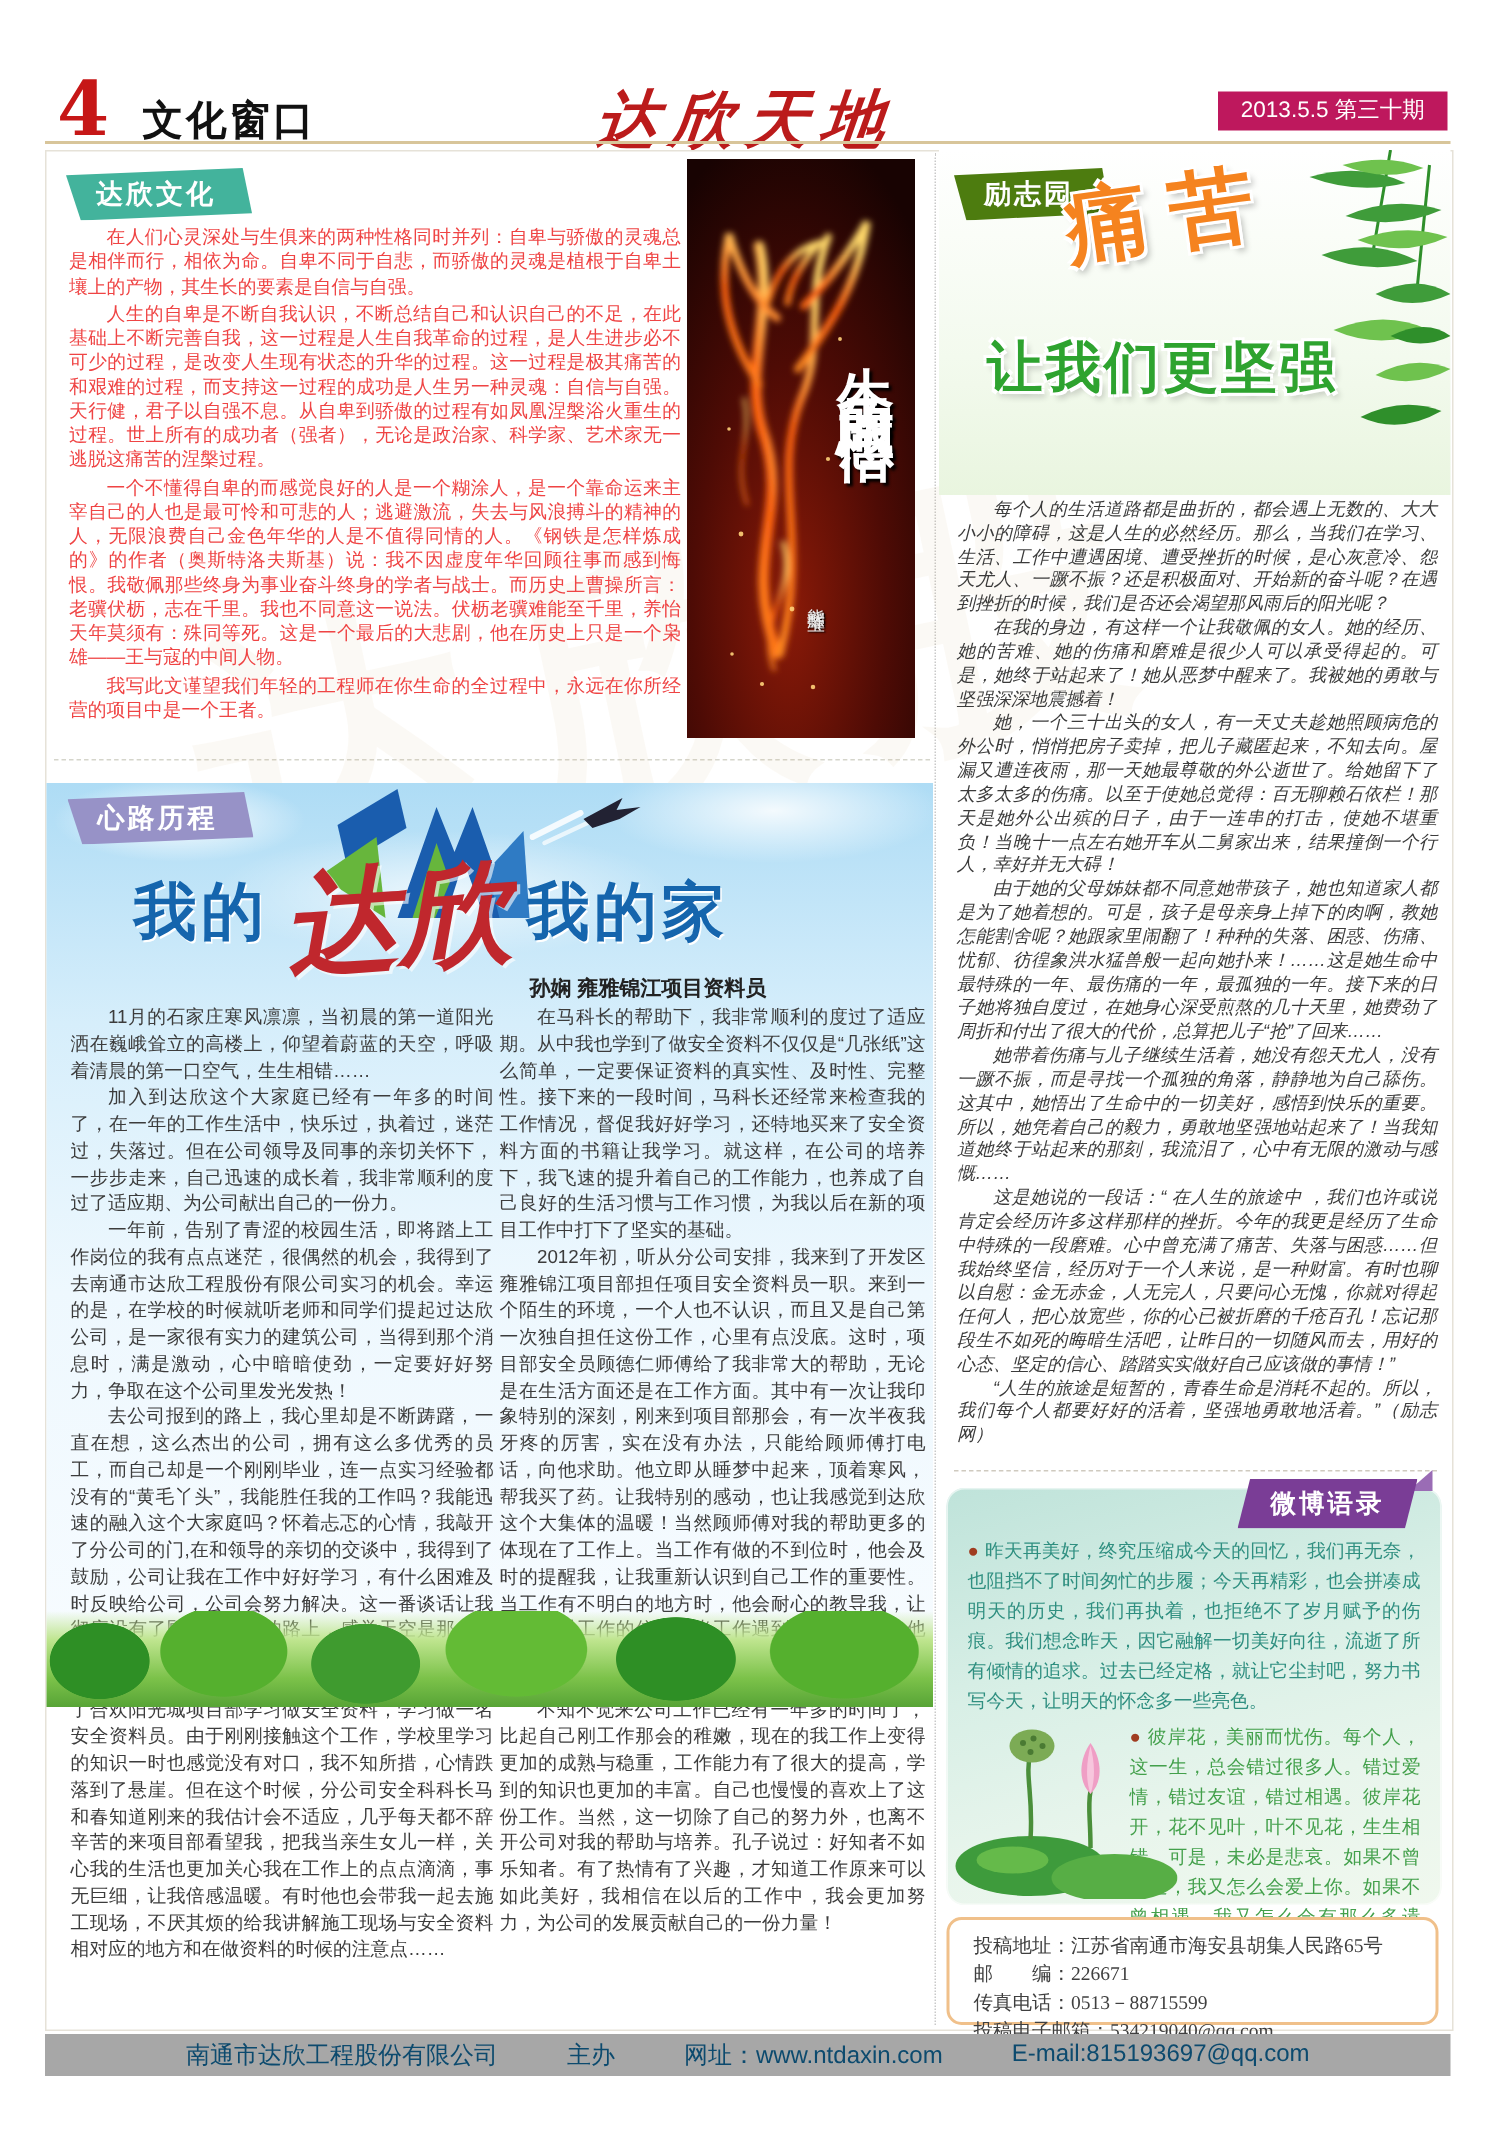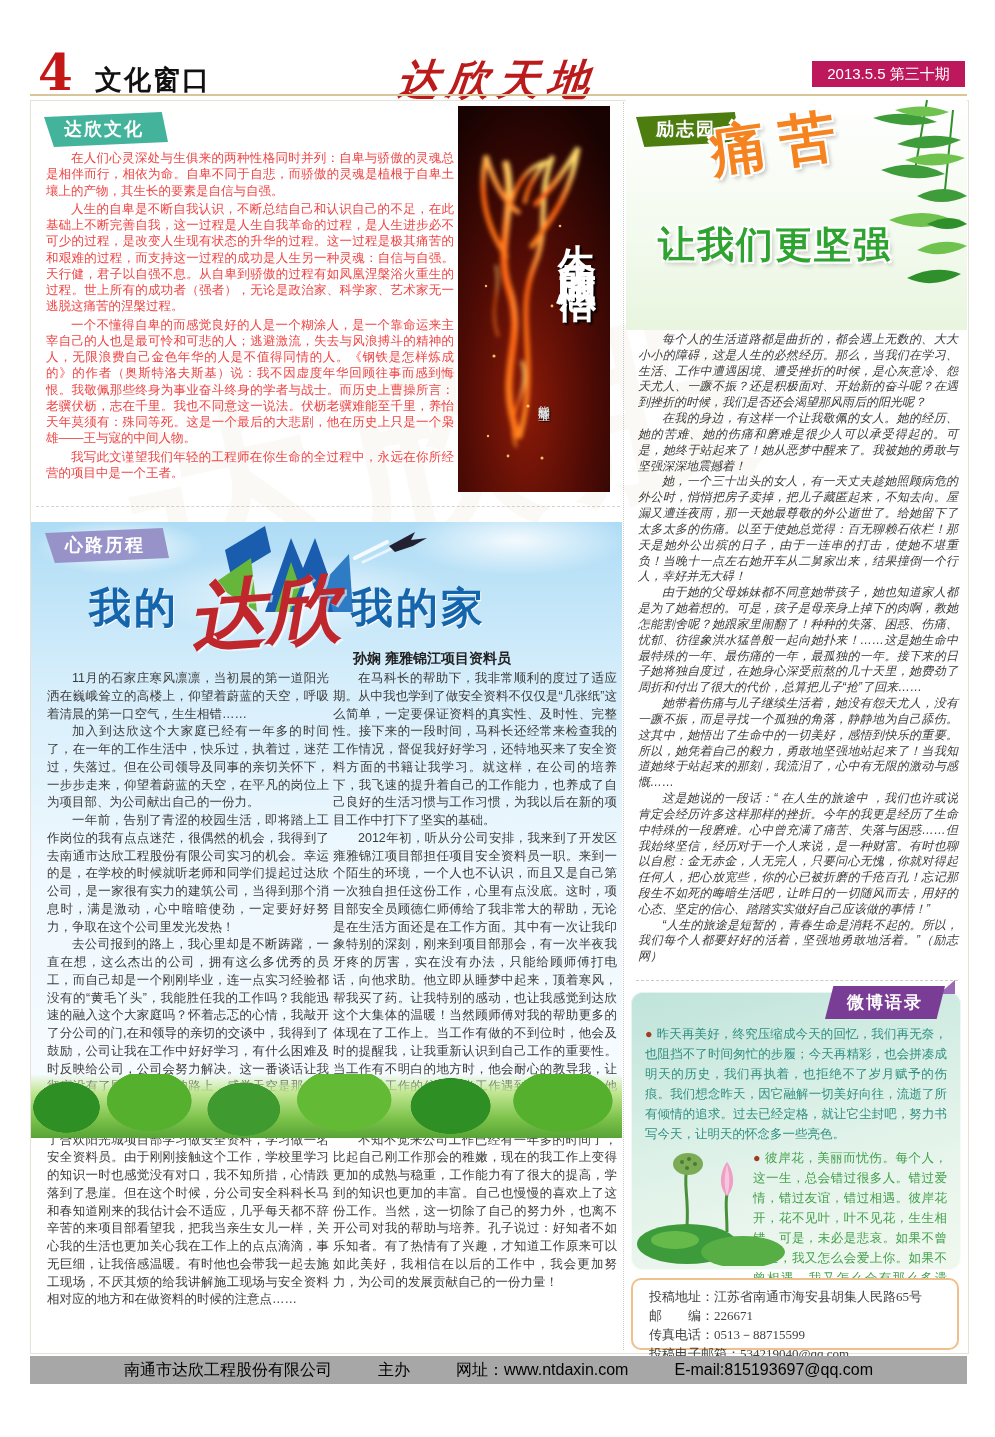--- a/index.html
+++ b/index.html
@@ -110,21 +110,21 @@
   .lotus-spacer{float:left;width:100px;height:108px;margin:40px 8px 0 0;}
   .lotus{position:absolute;left:4px;bottom:4px;}
 
   
   .contact-box{position:absolute;left:5px;top:1178px;width:328px;height:72px;
         border:2px solid #f0c08a;border-radius:10px;background:#fff;padding:8px 0 0 16px;box-sizing:border-box;}
   .contact-line{font-size:13px;line-height:1.45;color:#3f3f3f;font-family:"Liberation Serif","DejaVu Serif",serif;}
 
   
   .footer-bar{position:absolute;left:30px;top:1356px;width:937px;height:28px;background:#a7a7a7;
-        color:#000000;font-size:16px;display:flex;align-items:center;justify-content:center;gap:46px;}
+        color:#0c4a6e;font-size:16px;display:flex;align-items:center;justify-content:center;gap:46px;}
 </style>
 </head>
 <body>
 
 <div class="page">
 
   <div class="page-num">4</div>
   <div class="section-name">文化窗口</div>
   <div class="masthead">达欣天地</div>
   <div class="issue-badge">2013.5.5  第三十期</div>
@@ -204,21 +204,21 @@
 
     <div class="heart-title-row">
       <span class="heart-title-part">我的</span>
       <span class="heart-title-brand">达欣</span>
       <span class="heart-title-part">我的家</span>
     </div>
     <div class="heart-byline">孙娴  雍雅锦江项目资料员</div>
 
     <div class="heart-col col-a">
       <p>11月的石家庄寒风凛凛，当初晨的第一道阳光洒在巍峨耸立的高楼上，仰望着蔚蓝的天空，呼吸着清晨的第一口空气，生生相错……</p>
-      <p>加入到达欣这个大家庭已经有一年多的时间了，在一年的工作生活中，快乐过，执着过，迷茫过，失落过。但在公司领导及同事的亲切关怀下，一步步走来，仰望着蔚蓝的天空，在平凡的岗位上为项目部、为公司献出自己的一份力。</p>
+      <p>加入到达欣这个大家庭已经有一年多的时间了，在一年的工作生活中，快乐过，执着过，迷茫过，失落过。但在公司领导及同事的亲切关怀下，一步步走来，自己迅速的成长着，我非常顺利的度过了适应期、为公司献出自己的一份力。</p>
       <p>一年前，告别了青涩的校园生活，即将踏上工作岗位的我有点点迷茫，很偶然的机会，我得到了去南通市达欣工程股份有限公司实习的机会。幸运的是，在学校的时候就听老师和同学们提起过达欣公司，是一家很有实力的建筑公司，当得到那个消息时，满是激动，心中暗暗使劲，一定要好好努力，争取在这个公司里发光发热！</p>
       <p>去公司报到的路上，我心里却是不断踌躇，一直在想，这么杰出的公司，拥有这么多优秀的员工，而自己却是一个刚刚毕业，连一点实习经验都没有的“黄毛丫头”，我能胜任我的工作吗？我能迅速的融入这个大家庭吗？怀着忐忑的心情，我敲开了分公司的门,在和领导的亲切的交谈中，我得到了鼓励，公司让我在工作中好好学习，有什么困难及时反映给公司，公司会努力解决。这一番谈话让我彻底没有了顾虑。回家的路上，感觉天空是那么的明媚，阳光是那么的灿烂！</p>
       <p>就这样，2011年7月份听从分公司安排，我去了合欢阳光城项目部学习做安全资料，学习做一名安全资料员。由于刚刚接触这个工作，学校里学习的知识一时也感觉没有对口，我不知所措，心情跌落到了悬崖。但在这个时候，分公司安全科科长马和春知道刚来的我估计会不适应，几乎每天都不辞辛苦的来项目部看望我，把我当亲生女儿一样，关心我的生活也更加关心我在工作上的点点滴滴，事无巨细，让我倍感温暖。有时他也会带我一起去施工现场，不厌其烦的给我讲解施工现场与安全资料相对应的地方和在做资料的时候的注意点……</p>
     </div>
     <div class="heart-col col-b">
       <p>在马科长的帮助下，我非常顺利的度过了适应期。从中我也学到了做安全资料不仅仅是“几张纸”这么简单，一定要保证资料的真实性、及时性、完整性。接下来的一段时间，马科长还经常来检查我的工作情况，督促我好好学习，还特地买来了安全资料方面的书籍让我学习。就这样，在公司的培养下，我飞速的提升着自己的工作能力，也养成了自己良好的生活习惯与工作习惯，为我以后在新的项目工作中打下了坚实的基础。</p>
       <p>2012年初，听从分公司安排，我来到了开发区雍雅锦江项目部担任项目安全资料员一职。来到一个陌生的环境，一个人也不认识，而且又是自己第一次独自担任这份工作，心里有点没底。这时，项目部安全员顾德仁师傅给了我非常大的帮助，无论是在生活方面还是在工作方面。其中有一次让我印象特别的深刻，刚来到项目部那会，有一次半夜我牙疼的厉害，实在没有办法，只能给顾师傅打电话，向他求助。他立即从睡梦中起来，顶着寒风，帮我买了药。让我特别的感动，也让我感觉到达欣这个大集体的温暖！当然顾师傅对我的帮助更多的体现在了工作上。当工作有做的不到位时，他会及时的提醒我，让我重新认识到自己工作的重要性。当工作有不明白的地方时，他会耐心的教导我，让我重拾对工作的信心。当工作遇到什么困难时，他会耐心的帮我分析问题，积极的联系班组人员或者项目部的领导帮我解决问题。</p>
       <p>不知不觉来公司工作已经有一年多的时间了，比起自己刚工作那会的稚嫩，现在的我工作上变得更加的成熟与稳重，工作能力有了很大的提高，学到的知识也更加的丰富。自己也慢慢的喜欢上了这份工作。当然，这一切除了自己的努力外，也离不开公司对我的帮助与培养。孔子说过：好知者不如乐知者。有了热情有了兴趣，才知道工作原来可以如此美好，我相信在以后的工作中，我会更加努力，为公司的发展贡献自己的一份力量！</p>
     </div>
 

